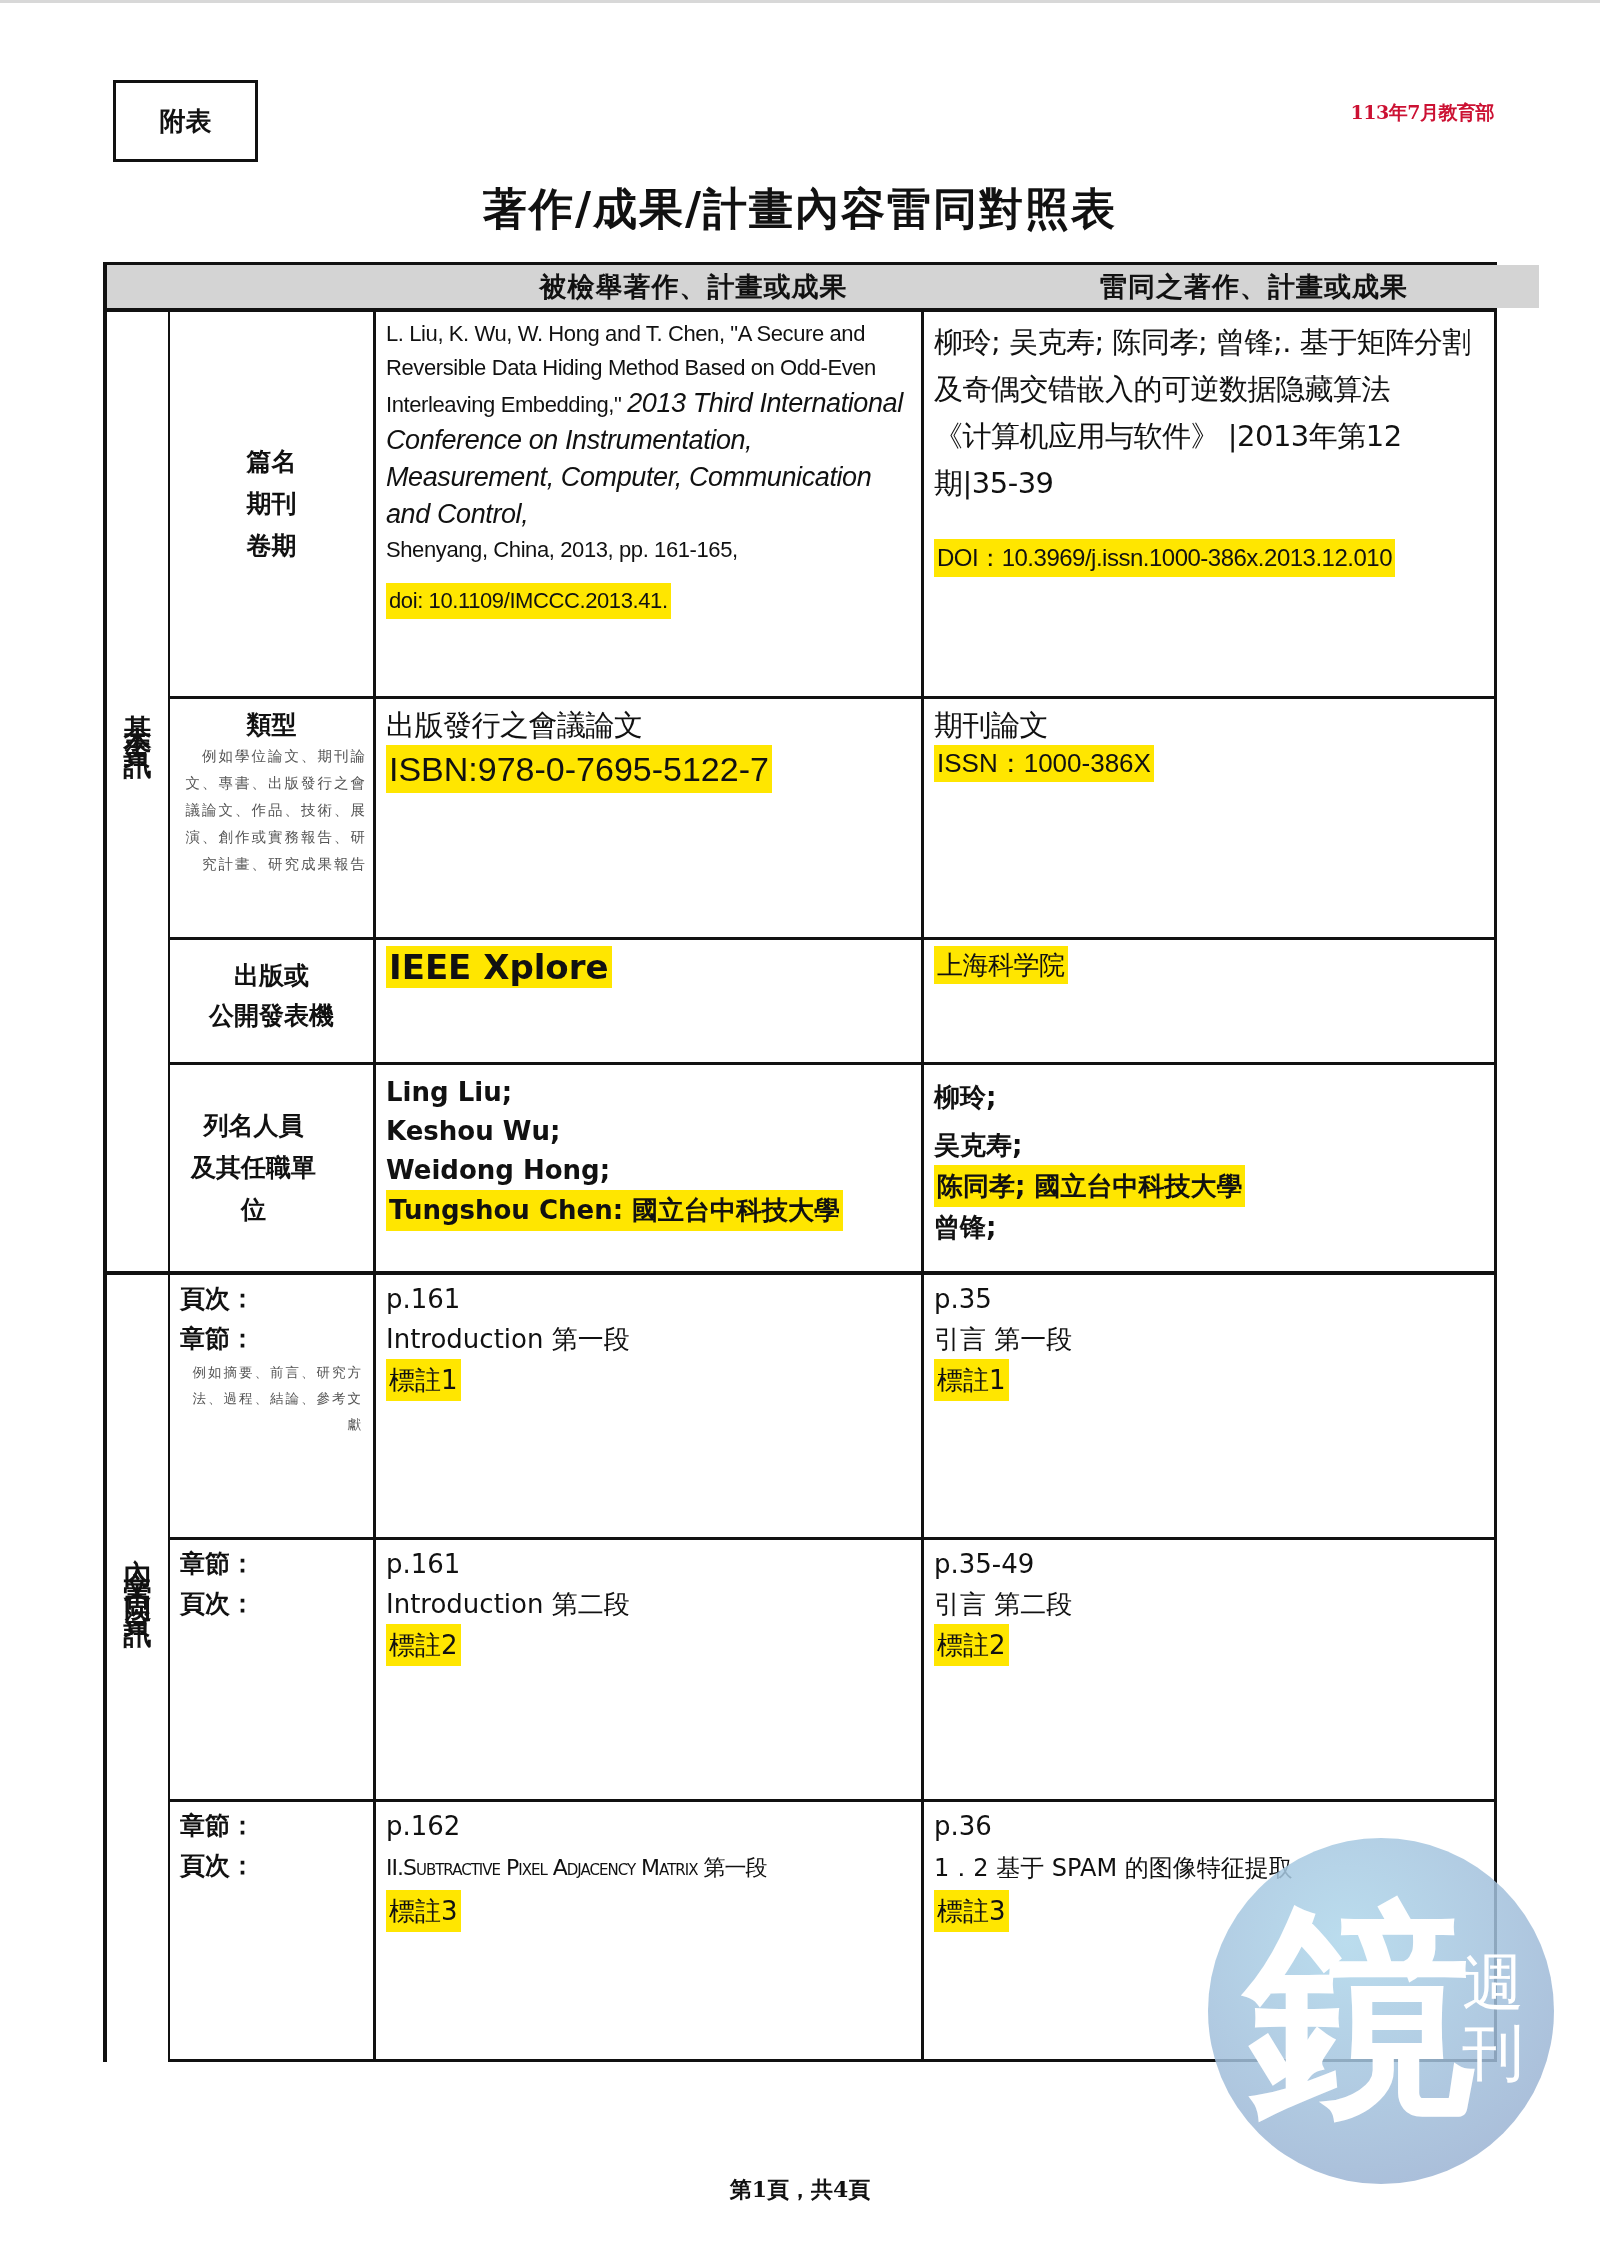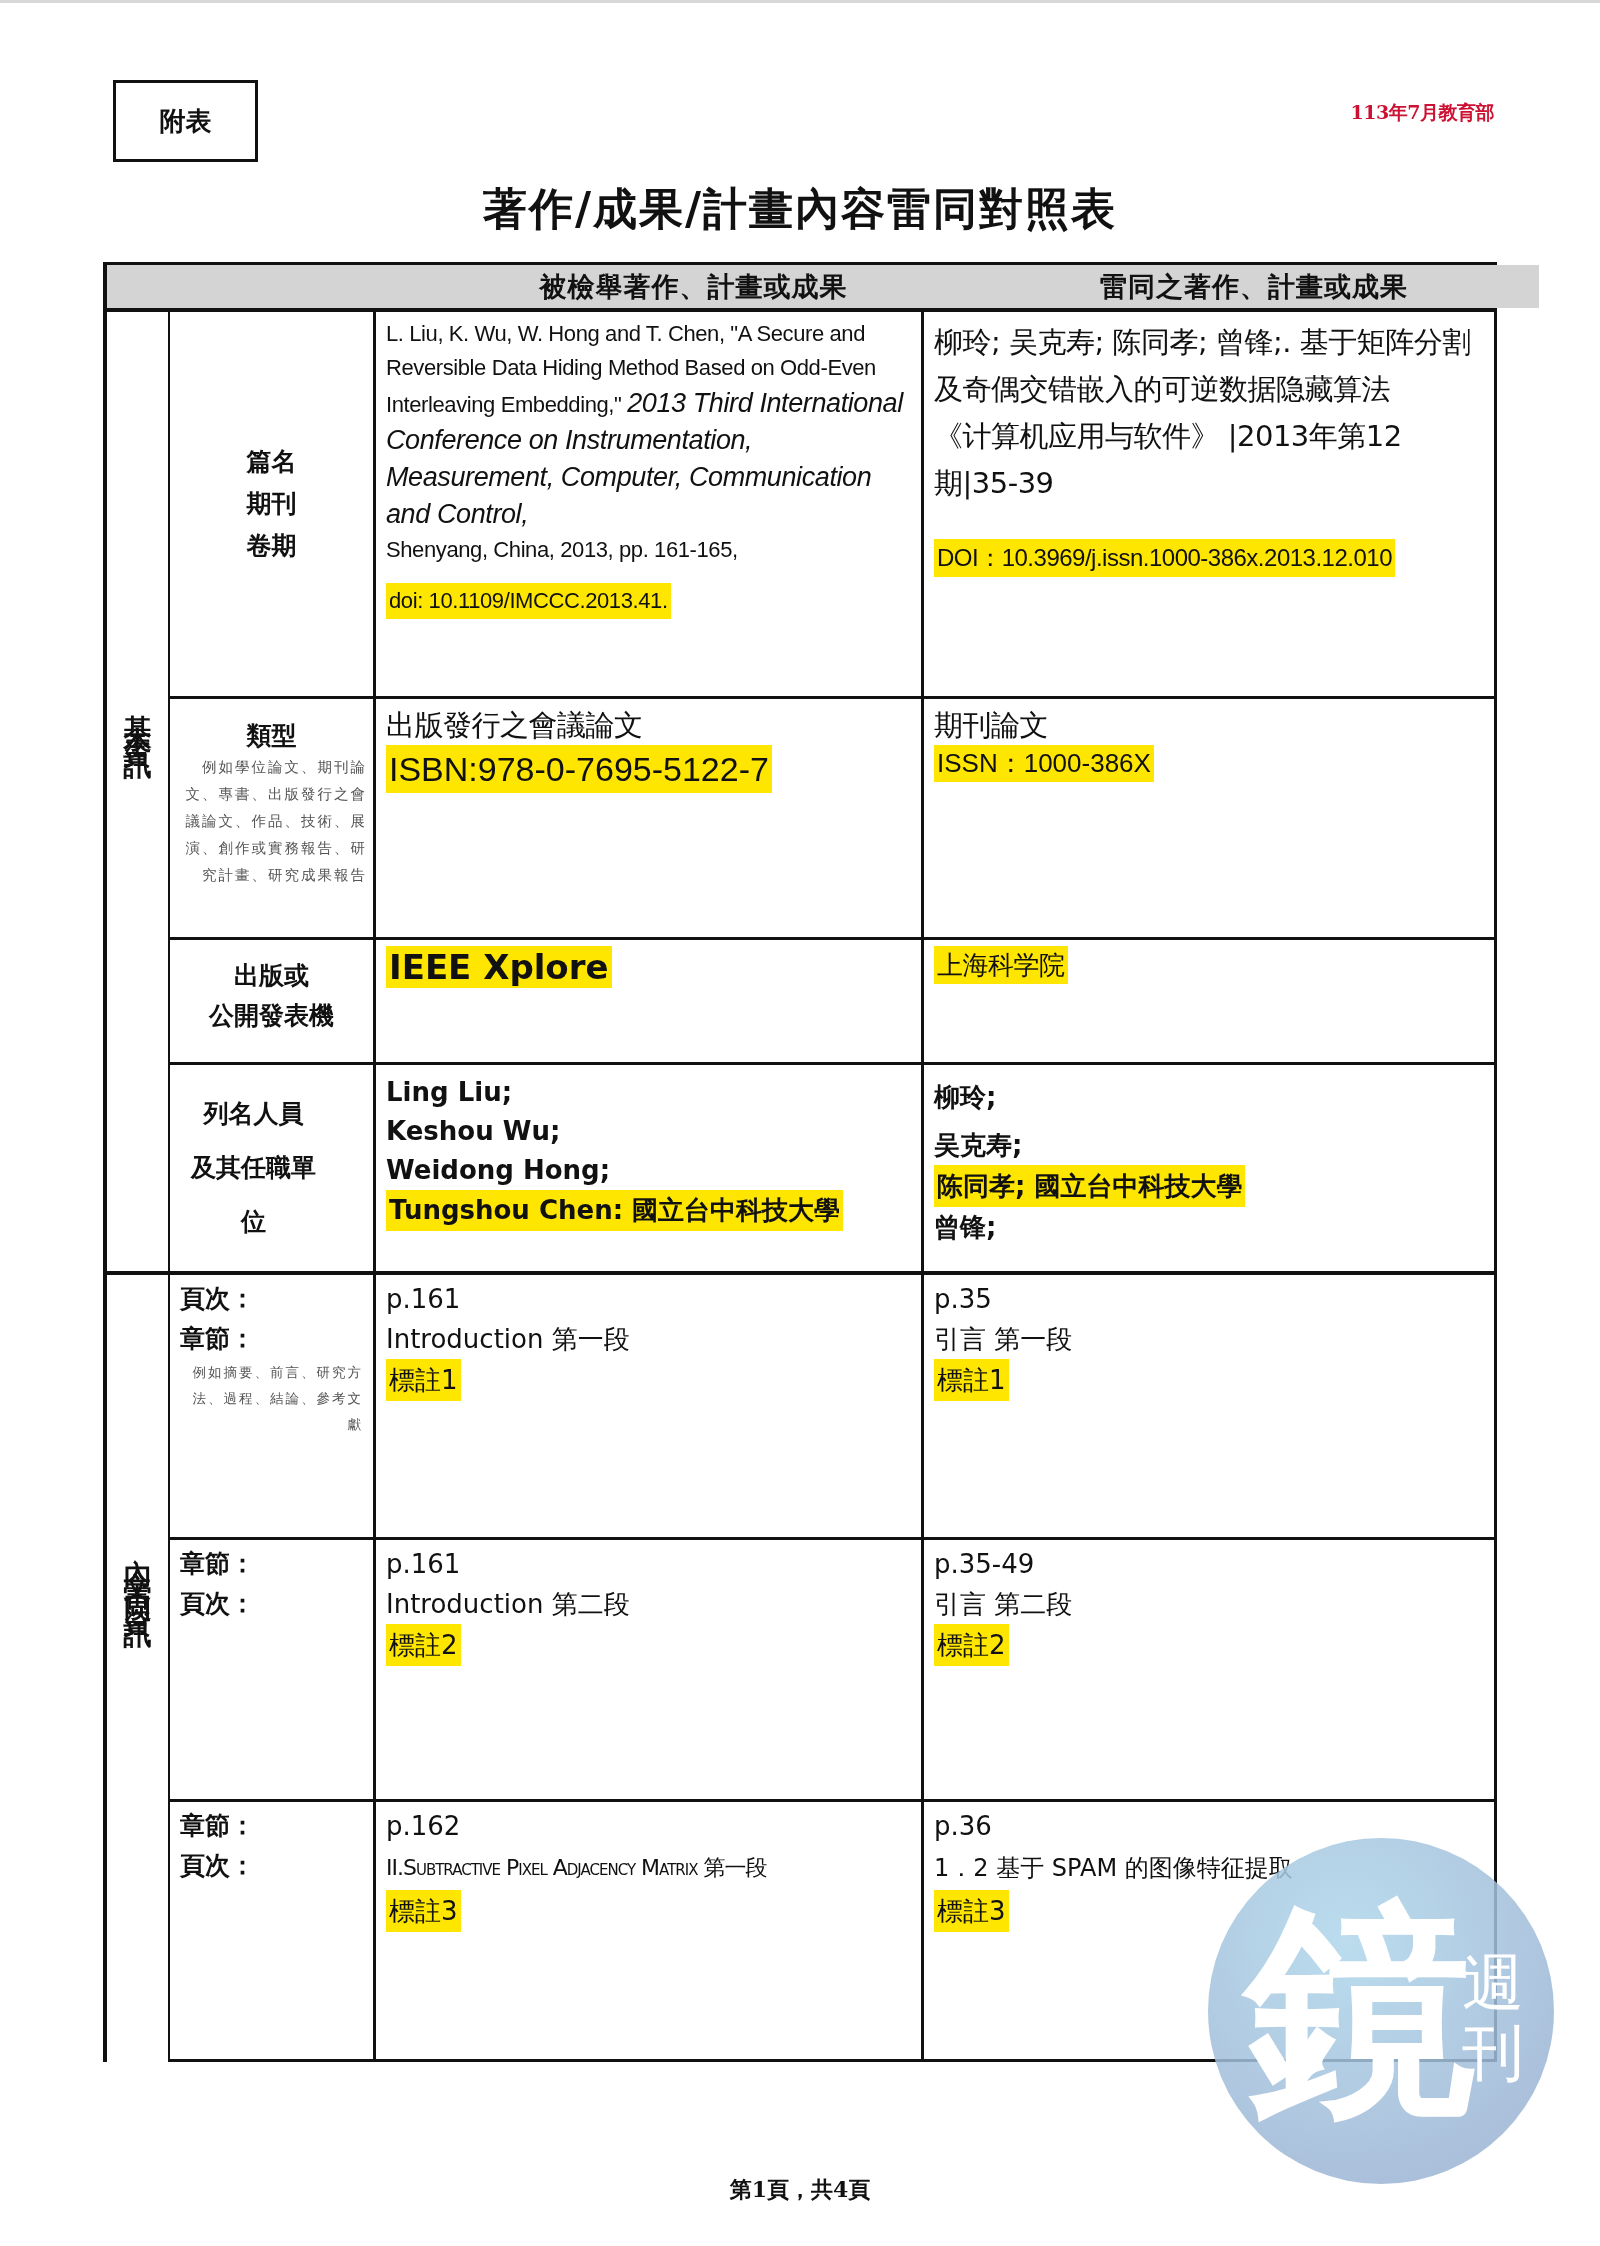--- a/index.html
+++ b/index.html
@@ -120,21 +120,21 @@
     <div class="gap"></div>
     <span class="hl">doi: 10.1109/IMCCC.2013.41.</span>
   </div>
   <div class="cell cn" style="left:821px;top:49px;width:570px;height:385px;padding-top:8px;">
     <div>柳玲; 吴克寿; 陈同孝; 曾锋;. 基于矩阵分割及奇偶交错嵌入的可逆数据隐藏算法</div>
     <div>《计算机应用与软件》 |2013年第12期|35-39</div>
     <div style="height:26px;"></div>
     <span class="hl" style="font-family:'Liberation Sans',sans-serif;font-size:24px;line-height:36px;">DOI：10.3969/j.issn.1000-386x.2013.12.010</span>
   </div>
 
-  <div class="cell" style="left:67px;top:437px;width:203px;height:238px;padding:19px 6px;">
+  <div class="cell" style="left:67px;top:437px;width:203px;height:238px;padding:8px 6px;">
     <div class="label" style="line-height:36px;">類型</div>
     <div class="hint">例如學位論文、期刊論文、專書、出版發行之會議論文、作品、技術、展演、創作或實務報告、研究計畫、研究成果報告</div>
   </div>
   <div class="cell" style="left:273px;top:437px;width:545px;height:238px;">
     <div class="cn" style="line-height:40px;">出版發行之會議論文</div>
     <span class="hl big">ISBN:978-0-7695-5122-7</span>
   </div>
   <div class="cell" style="left:821px;top:437px;width:570px;height:238px;">
     <div class="cn" style="line-height:40px;">期刊論文</div>
     <span class="hl mono-sm">ISSN：1000-386X</span>
@@ -145,21 +145,21 @@
     <div>公開發表機</div>
     <div>構</div>
   </div>
   <div class="cell" style="left:273px;top:678px;width:545px;height:122px;">
     <span class="hl ieee">IEEE Xplore</span>
   </div>
   <div class="cell" style="left:821px;top:678px;width:570px;height:122px;">
     <span class="hl cn" style="font-size:26px;line-height:36px;">上海科学院</span>
   </div>
 
-  <div class="cell label" style="left:67px;top:803px;width:167px;height:206px;display:flex;flex-direction:column;justify-content:center;gap:12px;">
+  <div class="cell label" style="left:67px;top:803px;width:167px;height:206px;display:flex;flex-direction:column;justify-content:center;">
     <div>列名人員</div>
     <div>及其任職單</div>
     <div>位</div>
   </div>
   <div class="cell row-text bold" style="left:273px;top:803px;width:545px;height:206px;line-height:39px;padding-top:8px;">
     <div>Ling Liu;</div>
     <div>Keshou Wu;</div>
     <div>Weidong Hong;</div>
     <span class="hl">Tungshou Chen: 國立台中科技大學</span>
   </div>

